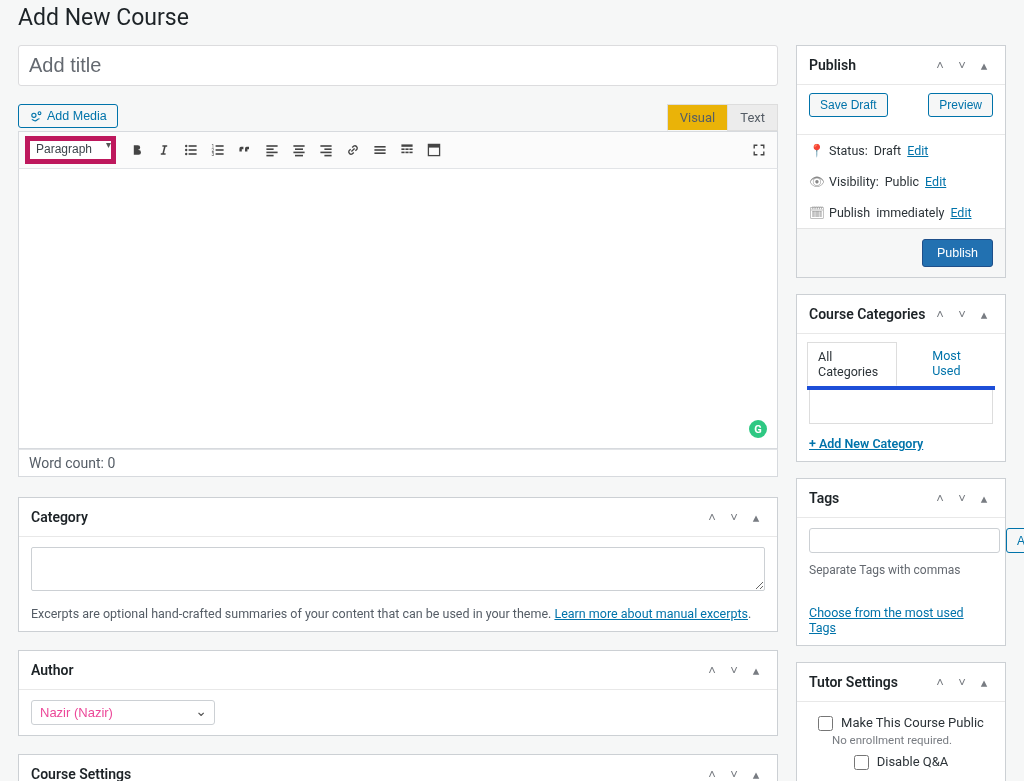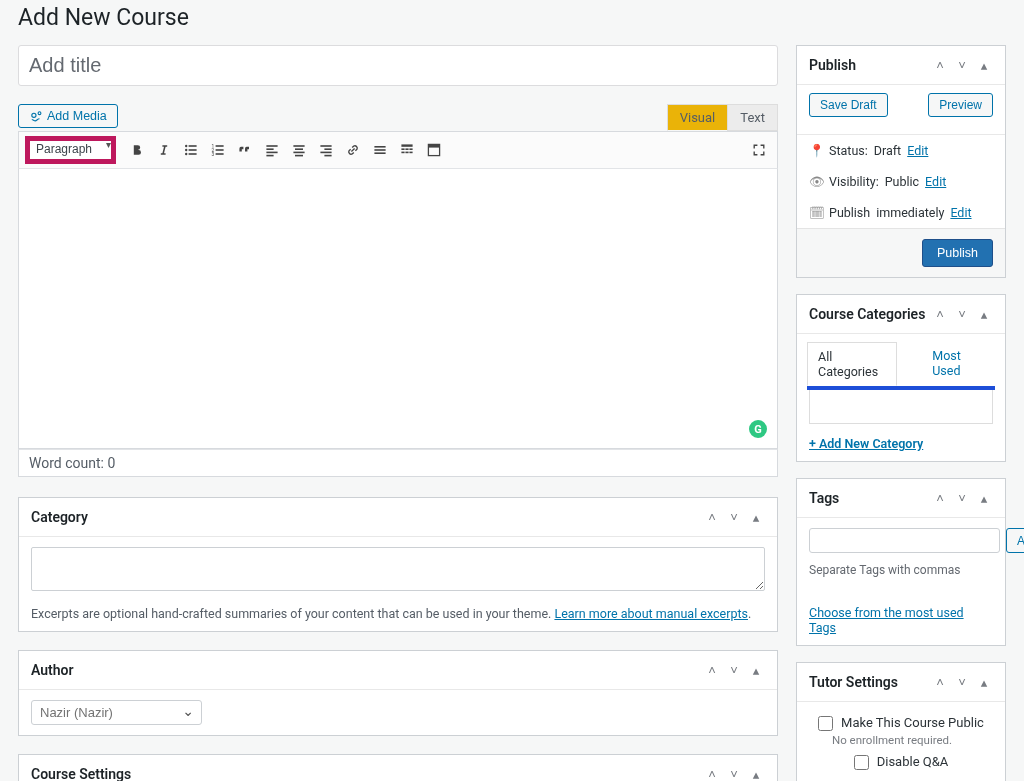--- a/index.html
+++ b/index.html
@@ -243,27 +243,27 @@
 .sub-hint { font-size: 11.5px; color: #787c82; margin-left: 23px; margin-top: -1px; margin-bottom: 4px; }
 .excerpt-area {
   width: 100%;
   height: 44px;
   border: 1px solid #ccd0d4;
   resize: both;
   border-radius: 2px;
 }
 .exc-hint { font-size: 12.5px; color: #555d66; margin-top: 12px; }
 .author-select {
-  width: 171px;
+  width: 184px;
   padding: 4px 22px 4px 8px;
   border: 1px solid #ccd0d4;
   border-radius: 3px;
   background: #fff;
   font-size: 13px;
-  color: #737373;
+  color: #ec4899;
   appearance: none;
 }
 .author-wrap { position: relative; display: inline-block; }
 .author-wrap::after { content: "⌄"; position: absolute; right: 8px; top: 3px; color: #555; pointer-events: none; font-size: 14px; }
 svg { display: block; }
 </style>
 </head>
 <body>
 
 <h1 class="page-title">Add New Course</h1>

